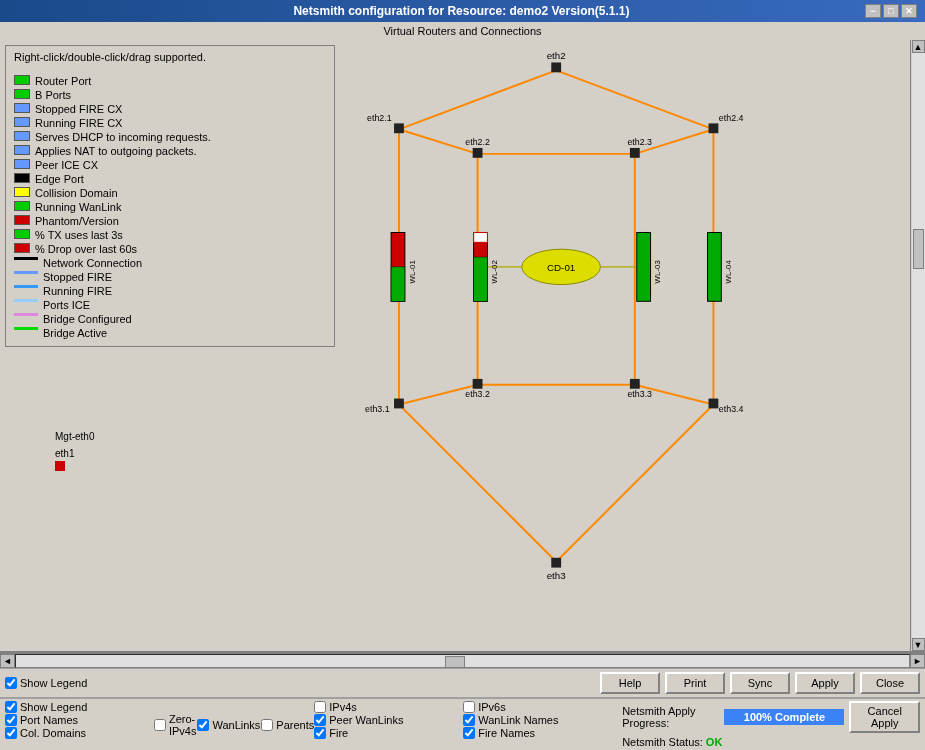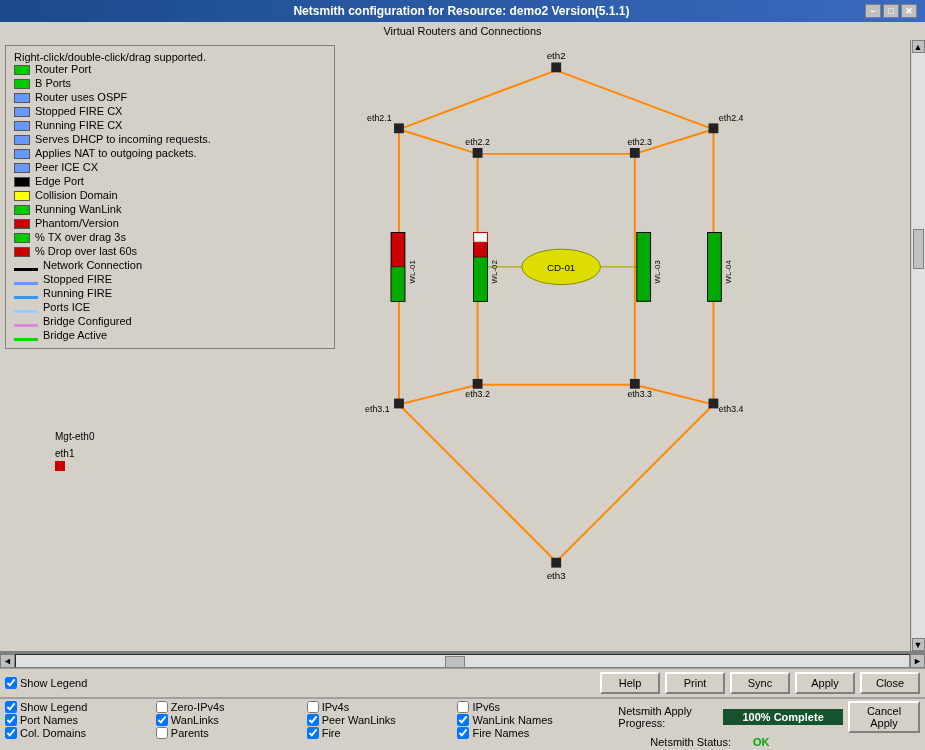--- a/index.html
+++ b/index.html
@@ -69,25 +69,25 @@
       width: 330px;
       border: 1px solid #808080;
       background: #d4d0c8;
       margin: 5px;
       padding: 5px 8px;
       flex-shrink: 0;
       height: fit-content;
     }
     .legend-title {
       font-size: 11px;
-      margin-bottom: 0;
+      margin-bottom: 12px;
     }
     .legend-item {
       display: flex;
-      align-items: flex-end;
+      align-items: flex-start;
       margin-bottom: 2px;
       gap: 5px;
       font-size: 11px;
     }
     .legend-swatch {
       width: 16px;
       height: 10px;
       display: inline-block;
       flex-shrink: 0;
     }
@@ -130,21 +130,21 @@
     .checkbox-item {
       display: flex;
       align-items: center;
       gap: 3px;
       font-size: 11px;
     }
     .checkbox-item input[type=checkbox] {
       width: 12px; height: 12px;
     }
     .progress-bar {
-      background: #14532d;
+      background: #3b82f6;
       color: white;
       font-weight: bold;
       font-size: 11px;
       padding: 2px 15px;
       min-width: 120px;
       text-align: center;
     }
     .cancel-apply-btn {
       padding: 2px 8px;
       font-size: 11px;
@@ -191,24 +191,20 @@
           <div class="legend-item">
             <span class="legend-swatch" style="background: rgb(0, 204, 0); border: 1px solid rgb(85, 85, 85);"></span>
             <span>Router Port</span>
           </div>
           <div class="legend-item">
             <span class="legend-swatch" style="background: rgb(0, 204, 0); border: 1px solid rgb(85, 85, 85);"></span>
             <span>B Ports</span>
           </div>
           <div class="legend-item">
             <span class="legend-swatch" style="background: rgb(102, 153, 255); border: 1px solid rgb(85, 85, 85);"></span>
-            <span>Router uses OSPF</span>
-          </div>
-          <div class="legend-item">
-            <span class="legend-swatch" style="background: rgb(102, 153, 255); border: 1px solid rgb(85, 85, 85);"></span>
             <span>Stopped FIRE CX</span>
           </div>
           <div class="legend-item">
             <span class="legend-swatch" style="background: rgb(102, 153, 255); border: 1px solid rgb(85, 85, 85);"></span>
             <span>Running FIRE CX</span>
           </div>
           <div class="legend-item">
             <span class="legend-swatch" style="background: rgb(102, 153, 255); border: 1px solid rgb(85, 85, 85);"></span>
             <span>Serves DHCP to incoming requests.</span>
           </div>
@@ -231,21 +227,21 @@
           <div class="legend-item">
             <span class="legend-swatch" style="background: rgb(0, 204, 0); border: 1px solid rgb(85, 85, 85);"></span>
             <span>Running WanLink</span>
           </div>
           <div class="legend-item">
             <span class="legend-swatch" style="background: rgb(204, 0, 0); border: 1px solid rgb(85, 85, 85);"></span>
             <span>Phantom/Version</span>
           </div>
           <div class="legend-item">
             <span class="legend-swatch" style="background: rgb(0, 204, 0); border: 1px solid rgb(85, 85, 85);"></span>
-            <span>% TX over drag 3s</span>
+            <span>% TX uses last 3s</span>
           </div>
           <div class="legend-item">
             <span class="legend-swatch" style="background: rgb(204, 0, 0); border: 1px solid rgb(85, 85, 85);"></span>
             <span>% Drop over last 60s</span>
           </div>
           <div class="legend-item">
             <span class="legend-line" style="background: rgb(0, 0, 0); height: 3px;"></span>
             <span>Network Connection</span>
           </div>
           <div class="legend-item">
@@ -386,21 +382,21 @@
         </label>
         <label class="checkbox-item">
           <input type="checkbox" checked="" style=""> 
             <span>Port Names</span>
         </label>
         <label class="checkbox-item">
           <input type="checkbox" checked="" style=""> 
             <span>Col. Domains</span>
         </label>
       </div>
-      <div style="flex:1; display:flex; flex-direction:column; gap:1px;">
+      <div style="flex:1; display:flex; flex-direction:row; gap:1px;">
         <label class="checkbox-item">
           <input type="checkbox" style=""> 
             <span>Zero-IPv4s</span>
         </label>
         <label class="checkbox-item">
           <input type="checkbox" checked="" style=""> 
             <span>WanLinks</span>
         </label>
         <label class="checkbox-item">
           <input type="checkbox" style=""> 
@@ -435,20 +431,20 @@
             <span>Fire Names</span>
         </label>
       </div>
 
       <div style="flex:2; display:flex; flex-direction:column; justify-content:center; padding-left:10px; gap:3px;">
         <div style="display:flex; align-items:center; gap:5px;">
           <span>Netsmith Apply Progress:</span>
           <div class="progress-bar">100% Complete</div>
           <button class="cancel-apply-btn">Cancel Apply</button>
         </div>
-        <div style="display:flex; align-items:center; gap:22px;margin-left:32px;">
+        <div style="display:flex; align-items:center; gap:3px;">
           <span>Netsmith Status:</span>
           <span class="status-ok">OK</span>
         </div>
       </div>
     </div>
   </div>
 </div>
 
 </body></html>

